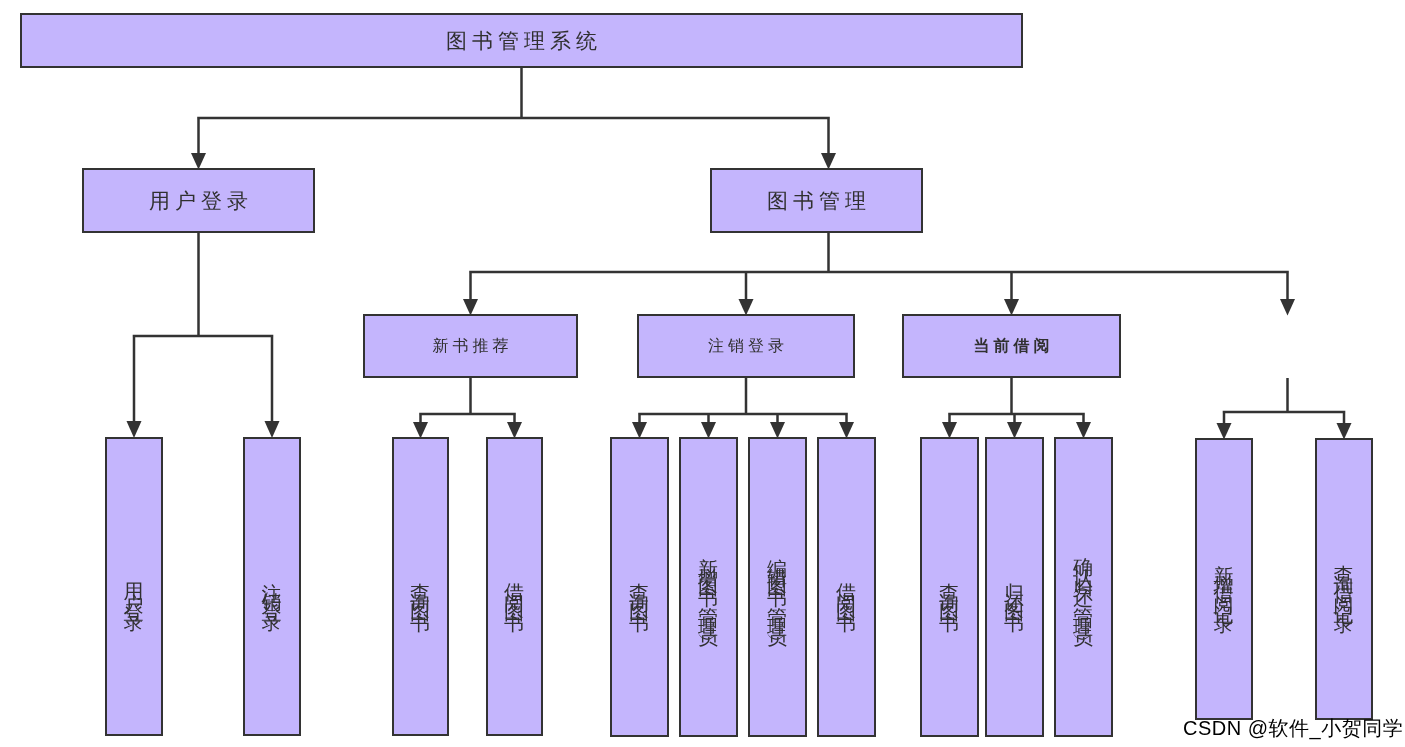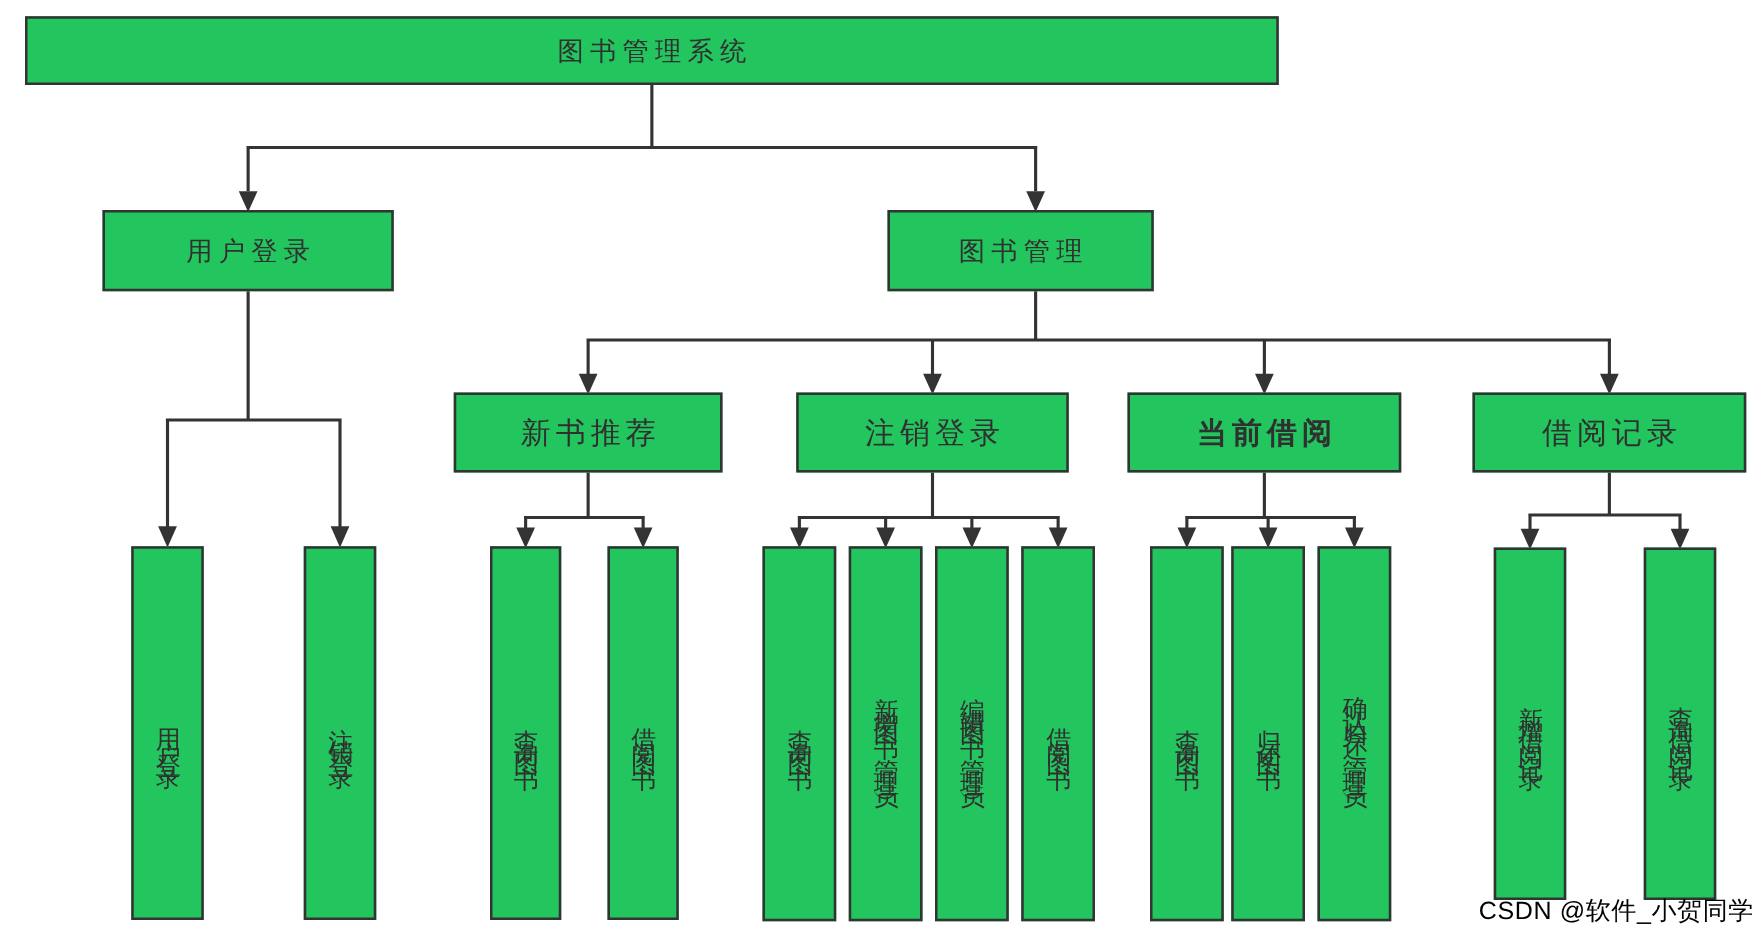--- a/index.html
+++ b/index.html
@@ -13,35 +13,35 @@
     color: #2e2e2e;
   }
   svg.wires {
     position: absolute;
     left: 0; top: 0;
     width: 1405px; height: 747px;
   }
   .node {
     position: absolute;
     box-sizing: border-box;
-    background: #22c55e;
+    background: #c4b5fd;
     border: 2.5px solid #333333;
     display: flex;
     align-items: center;
     justify-content: center;
     color: #303030;
   }
   .node.h .lbl {
     font-size: 21px;
     letter-spacing: 5px;
     text-indent: 5px;
     white-space: nowrap;
   }
   .node.h3 .lbl {
-    font-size: 24px;
+    font-size: 16px;
     letter-spacing: 4px;
     text-indent: 4px;
     white-space: nowrap;
   }
   .node.v .lbl {
     writing-mode: vertical-rl;
     text-orientation: mixed;
     font-size: 20px;
     line-height: 1;
     letter-spacing: 10px;
@@ -116,23 +116,20 @@
 
   <div class="node h3" style="left:363px; top:314px; width:215px; height:64px;">
     <span class="lbl">新书推荐</span>
   </div>
   <div class="node h3" style="left:637px; top:314px; width:218px; height:64px;">
     <span class="lbl">注销登录</span>
   </div>
   <div class="node h3" style="left:902px; top:314px; width:219px; height:64px;font-weight:bold;">
     <span class="lbl">当前借阅</span>
   </div>
-  <div class="node h3" style="left:1178px; top:314px; width:219px; height:64px;">
-    <span class="lbl">借阅记录</span>
-  </div>
 
   <div class="node v" style="left:105px; top:437px; width:58px; height:299px;">
     <span class="lbl">用户登录</span>
   </div>
   <div class="node v" style="left:243px; top:437px; width:58px; height:299px;">
     <span class="lbl">注销登录</span>
   </div>
 
   <div class="node v" style="left:392px; top:437px; width:57px; height:299px;">
     <span class="lbl">查询图书</span>

